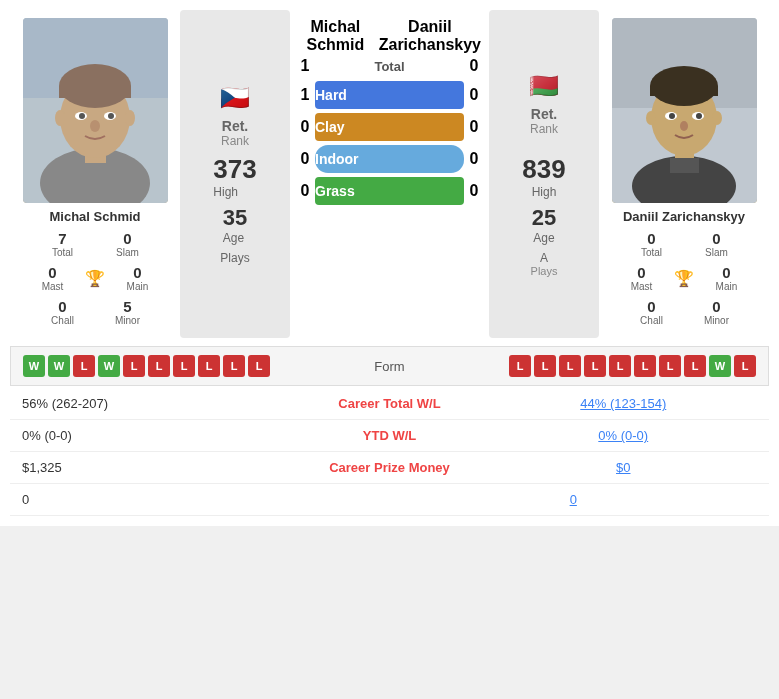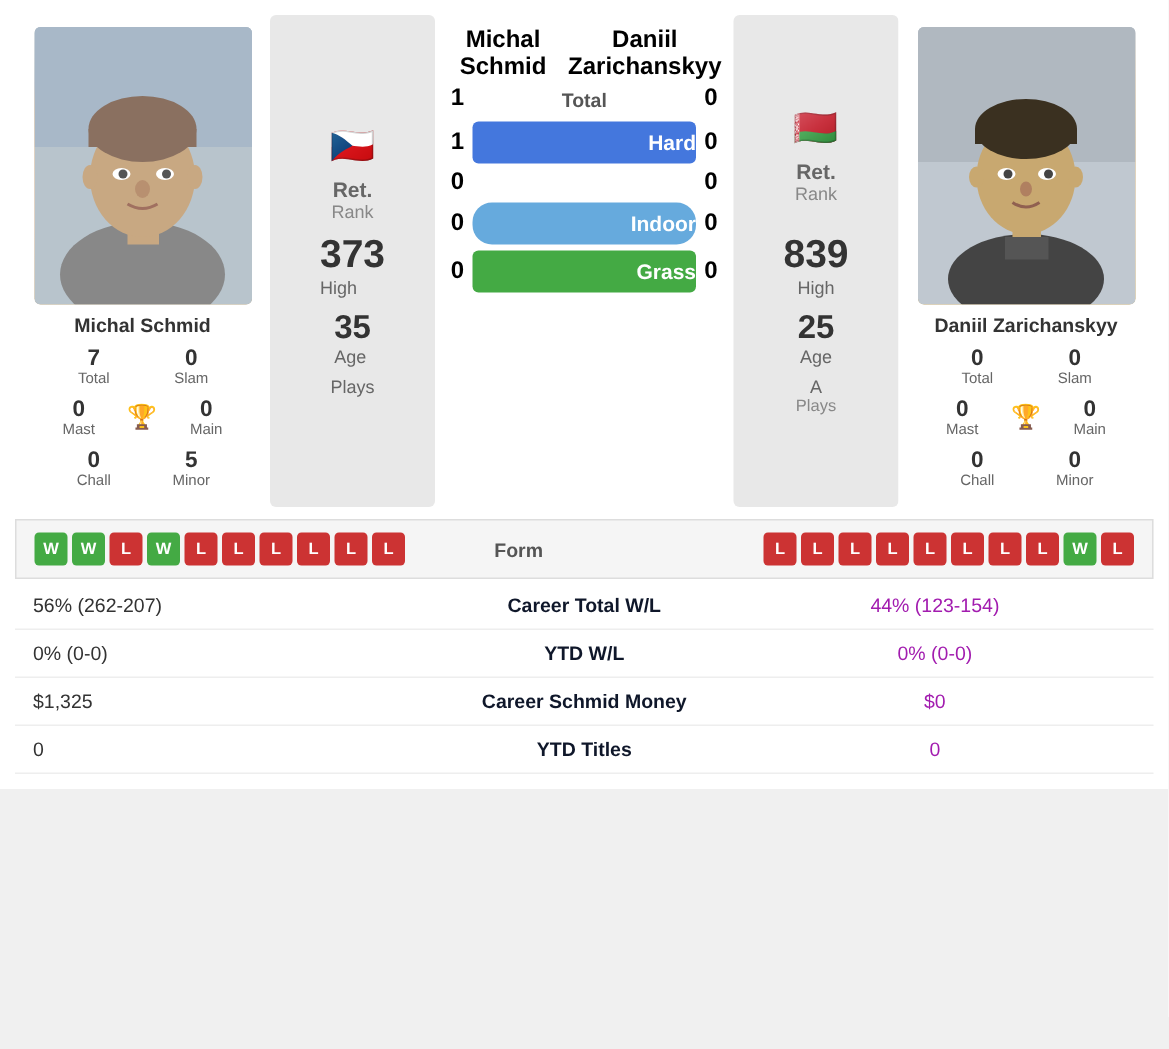--- a/index.html
+++ b/index.html
@@ -78,21 +78,21 @@
     }
 
     .trophy-icon {
       color: #4488cc;
       font-size: 16px;
     }
 
     .surface-badge {
       flex: 1;
       padding: 6px 0;
-      text-align: right;
+      text-align: left;
       border-radius: 4px;
       font-size: 14px;
       font-weight: bold;
       color: #fff;
       max-width: 90px;
     }
 
     .surface-hard { background: #4477dd; }
     .surface-clay { background: #cc8822; }
     .surface-indoor { background: #66aadd; }
@@ -109,22 +109,23 @@
     }
 
     .form-left {
       flex: 1;
       display: flex;
       gap: 3px;
     }
 
     .form-center {
       width: 120px;
+      text-align: center;
       font-size: 13px;
-      font-weight: bold;
+      font-weight: normal;
       color: #555;
     }
 
     .form-right {
       flex: 1;
       display: flex;
       gap: 3px;
       justify-content: flex-end;
     }
 
@@ -156,28 +157,29 @@
       flex: 1;
       font-size: 13px;
       color: #333;
     }
 
     .stats-center-label {
       width: 200px;
       text-align: center;
       font-size: 13px;
       font-weight: bold;
-      color: #0f172a;
+      color: #ef4444;
     }
 
     .stats-right-val {
       flex: 1;
       text-align: center;
       font-size: 13px;
-      color: #a21caf;
+      color: #3b82f6;
+      text-decoration: underline;
     }
   </style>
 </head>
 <body>
 
 <div class="main-container">
 
   <div class="players-section">
 
     <div class="player-card">
@@ -284,20 +286,21 @@
       </div>
 
       <div style="display:flex;align-items:center;justify-content:space-between;width:100%;margin-bottom:4px;">
         <span style="font-size:16px;font-weight:bold;width:20px;text-align:center;">1</span>
         <span class="surface-badge surface-hard" style="flex:1;max-width:none;">Hard</span>
         <span style="font-size:16px;font-weight:bold;width:20px;text-align:center;">0</span>
       </div>
 
       <div style="display:flex;align-items:center;justify-content:space-between;width:100%;margin-bottom:4px;">
         <span style="font-size:16px;font-weight:bold;width:20px;text-align:center;">0</span>
+        <span class="surface-badge surface-clay" style="flex:1;max-width:none;">Clay</span>
         <span style="font-size:16px;font-weight:bold;width:20px;text-align:center;">0</span>
       </div>
 
       <div style="display:flex;align-items:center;justify-content:space-between;width:100%;margin-bottom:4px;">
         <span style="font-size:16px;font-weight:bold;width:20px;text-align:center;">0</span>
         <span class="surface-badge surface-indoor" style="flex:1;max-width:none;border-radius:13px;">Indoor</span>
         <span style="font-size:16px;font-weight:bold;width:20px;text-align:center;">0</span>
       </div>
 
       <div style="display:flex;align-items:center;justify-content:space-between;width:100%;margin-bottom:4px;">
@@ -428,23 +431,22 @@
   </div>
 
   <div class="stats-row">
     <div class="stats-left-val">0% (0-0)</div>
     <div class="stats-center-label">YTD W/L</div>
     <div class="stats-right-val">0% (0-0)</div>
   </div>
 
   <div class="stats-row">
     <div class="stats-left-val">$1,325</div>
-    <div class="stats-center-label">Career Schmid Money</div>
+    <div class="stats-center-label">Career Prize Money</div>
     <div class="stats-right-val">$0</div>
   </div>
 
   <div class="stats-row">
     <div class="stats-left-val">0</div>
-    <div class="stats-center-label">YTD Titles</div>
     <div class="stats-right-val">0</div>
   </div>
 
 </div>
 
 </body></html>

